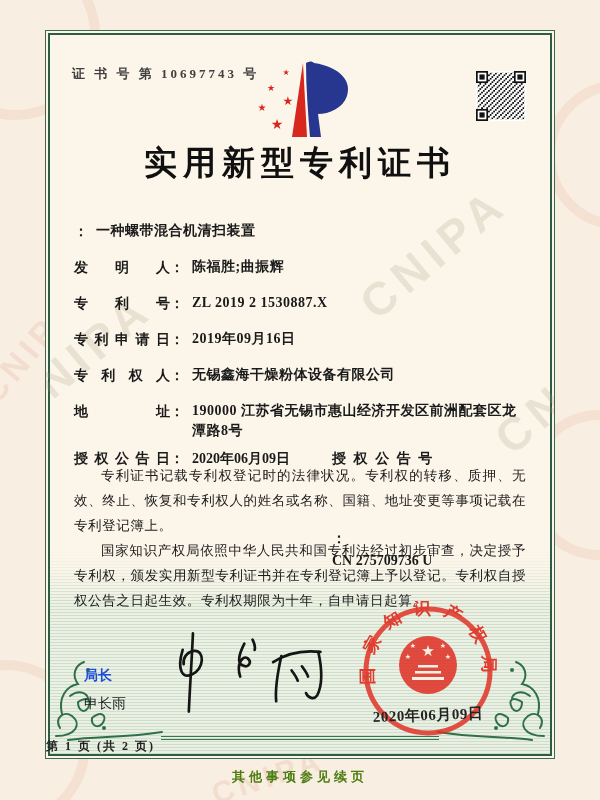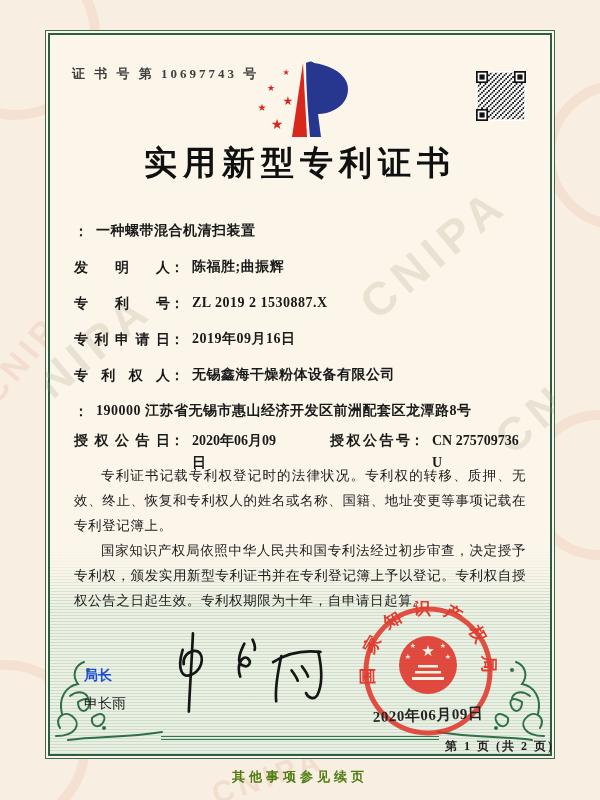--- a/index.html
+++ b/index.html
@@ -19,42 +19,42 @@
   .qr{position:absolute;left:430px;top:40px;width:50px;height:50px;z-index:3;}
   .title{position:absolute;top:110px;left:0;width:100%;text-align:center;font-size:33px;
         font-weight:700;letter-spacing:6px;color:#101010;z-index:3;}
   .fields{position:absolute;left:28px;top:190px;width:454px;font-size:14px;color:#1a1a1a;
         font-weight:600;z-index:3;}
   .frow{display:flex;margin-bottom:14px;line-height:22px;}
   .f-label{flex:0 0 96px;text-align:justify;text-align-last:justify;}
   .f-colon{margin-right:8px;}
   .f-value{flex:1;letter-spacing:0.5px;line-height:20px;}
   .frow.addr{margin-bottom:7px;}
-  .grant .g2{margin-left:42px;display:flex;}
+  .grant .g2{margin-left:42px;display:flex;flex-direction:column;}
   .grant .f-label2{flex:0 0 80px;text-align:justify;text-align-last:justify;}
   .paragraphs{position:absolute;left:28px;top:432px;width:452px;font-size:13.5px;line-height:25px;
         text-align:justify;color:#1b1b1b;z-index:3;}
   .paragraphs p{margin:0;text-indent:2em;letter-spacing:0.6px;}
   .guilloche{position:absolute;left:4px;right:4px;bottom:4px;height:205px;z-index:2;
         background-image:repeating-linear-gradient(0deg,rgba(100,145,105,0.20) 0 1px,rgba(0,0,0,0) 1px 3px),
         linear-gradient(to bottom,rgba(233,240,227,0) 0%,rgba(233,240,227,0.85) 30%,#e9f0e3 100%);}
   .guilloche::before{content:"";position:absolute;left:0;right:0;top:0;height:50px;
         background:linear-gradient(to bottom,#fcf6ea,rgba(252,246,234,0));}
   .inner-line{position:absolute;left:115px;right:115px;bottom:18px;height:2px;
         border-top:1px solid #35754d;border-bottom:1px solid #35754d;z-index:3;}
   .flourish{position:absolute;bottom:8px;width:120px;height:110px;z-index:3;}
   .flourish.left{left:2px;}
   .flourish.right{right:2px;transform:scaleX(-1);}
   .sig-title{position:absolute;left:38px;top:636px;font-size:14px;font-weight:700;color:#1d4ed8;z-index:4;}
   .sig-name{position:absolute;left:38px;top:664px;font-size:14px;font-weight:400;color:#1d1d1d;z-index:4;}
   .signature{position:absolute;left:112px;top:588px;width:185px;height:108px;z-index:4;}
   .seal{position:absolute;left:312px;top:570px;width:140px;height:140px;z-index:4;opacity:0.93;}
   .seal-date{position:absolute;left:0;bottom:16px;width:100%;text-align:center;font-size:15px;
         font-weight:700;color:#151515;transform:rotate(-2deg);letter-spacing:0.5px;}
-  .page-num{position:absolute;left:0;bottom:3px;width:100%;text-align:right;font-size:12px;
+  .page-num{position:absolute;left:0;bottom:3px;width:100%;text-align:left;font-size:12px;
         color:#222;letter-spacing:2px;z-index:4;font-weight:600;}
   .continuation{position:absolute;top:768px;left:0;width:100%;text-align:center;font-size:13px;
         color:#4d7c0f;letter-spacing:4px;font-weight:600;z-index:2;}
 </style>
 </head>
 <body>
 
 <div class="page">
 
   <div class="ring" style="left:-70px;top:-50px;width:150px;height:150px;"></div>
@@ -155,20 +155,21 @@
         <span class="f-label">专利申请日</span>
           <span class="f-colon">：</span>
         <span class="f-value">2019年09月16日</span>
       </div>
       <div class="frow">
         <span class="f-label">专利权人</span>
           <span class="f-colon">：</span>
         <span class="f-value">无锡鑫海干燥粉体设备有限公司</span>
       </div>
       <div class="frow addr">
+        <span class="f-label">地址</span>
           <span class="f-colon">：</span>
         <span class="f-value">190000 江苏省无锡市惠山经济开发区前洲配套区龙潭路8号</span>
       </div>
       <div class="frow grant">
         <span class="f-label">授权公告日</span>
           <span class="f-colon">：</span>
         <span>2020年06月09日</span>
         <span class="g2">
           <span class="f-label2">授权公告号</span>
             <span class="f-colon">：</span>

